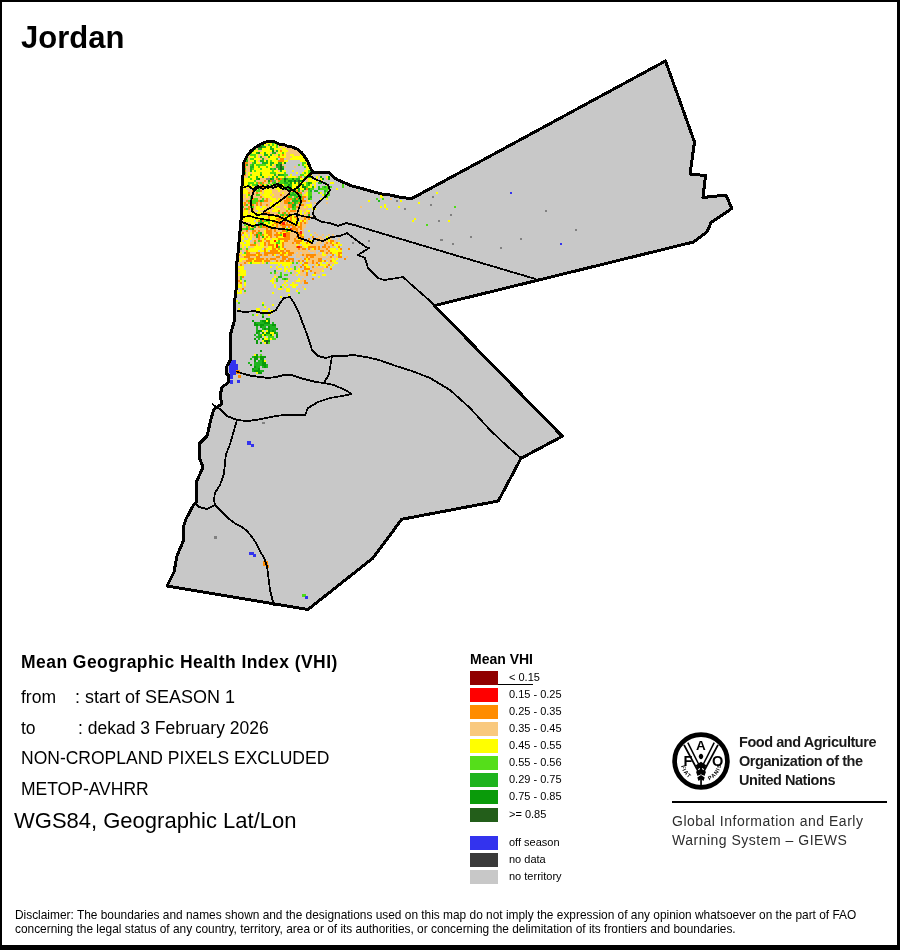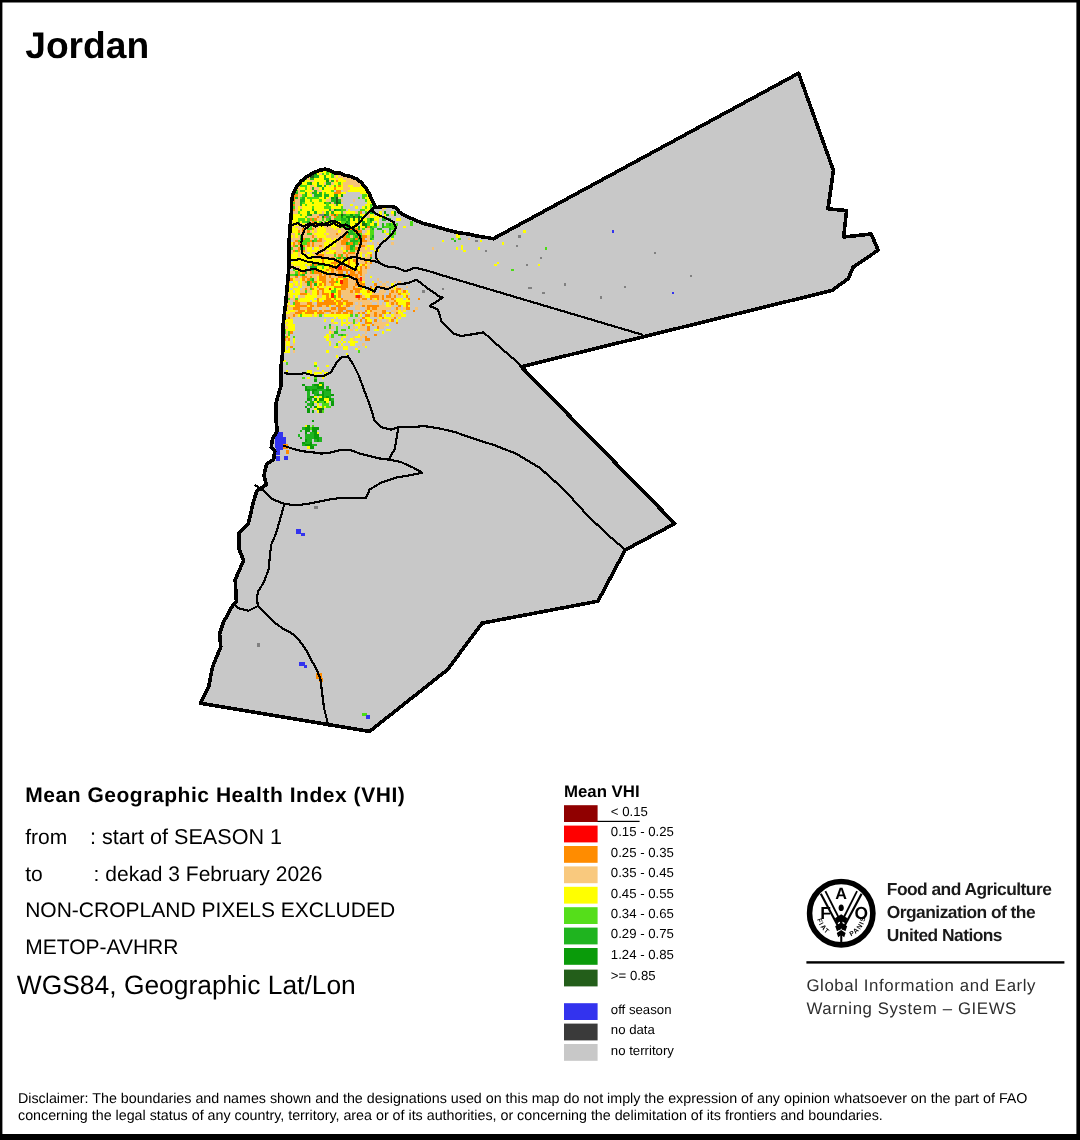--- a/index.html
+++ b/index.html
@@ -111,29 +111,29 @@
 <div class="sw" style="top:722px;background:#F9C97E"></div>
 
 <div class="lb" style="top:721px">0.35 - 0.45</div>
 
 <div class="sw" style="top:739px;background:#FFFF00"></div>
 
 <div class="lb" style="top:738px">0.45 - 0.55</div>
 
 <div class="sw" style="top:756px;background:#55DE1A"></div>
 
-<div class="lb" style="top:755px">0.34 - 0.65</div>
+<div class="lb" style="top:755px">0.55 - 0.56</div>
 
 <div class="sw" style="top:773px;background:#1FB41F"></div>
 
 <div class="lb" style="top:772px">0.29 - 0.75</div>
 
 <div class="sw" style="top:790px;background:#0A9B0A"></div>
 
-<div class="lb" style="top:789px">1.24 - 0.85</div>
+<div class="lb" style="top:789px">0.75 - 0.85</div>
 
 <div class="sw" style="top:808px;background:#235E1A"></div>
 
 <div class="lb" style="top:807px">&gt;= 0.85</div>
 
 <div class="sw" style="top:836px;background:#3333EE"></div>
 
 <div class="lb" style="top:835px">off season</div>
 
 <div class="sw" style="top:853px;background:#3A3A3A"></div>

